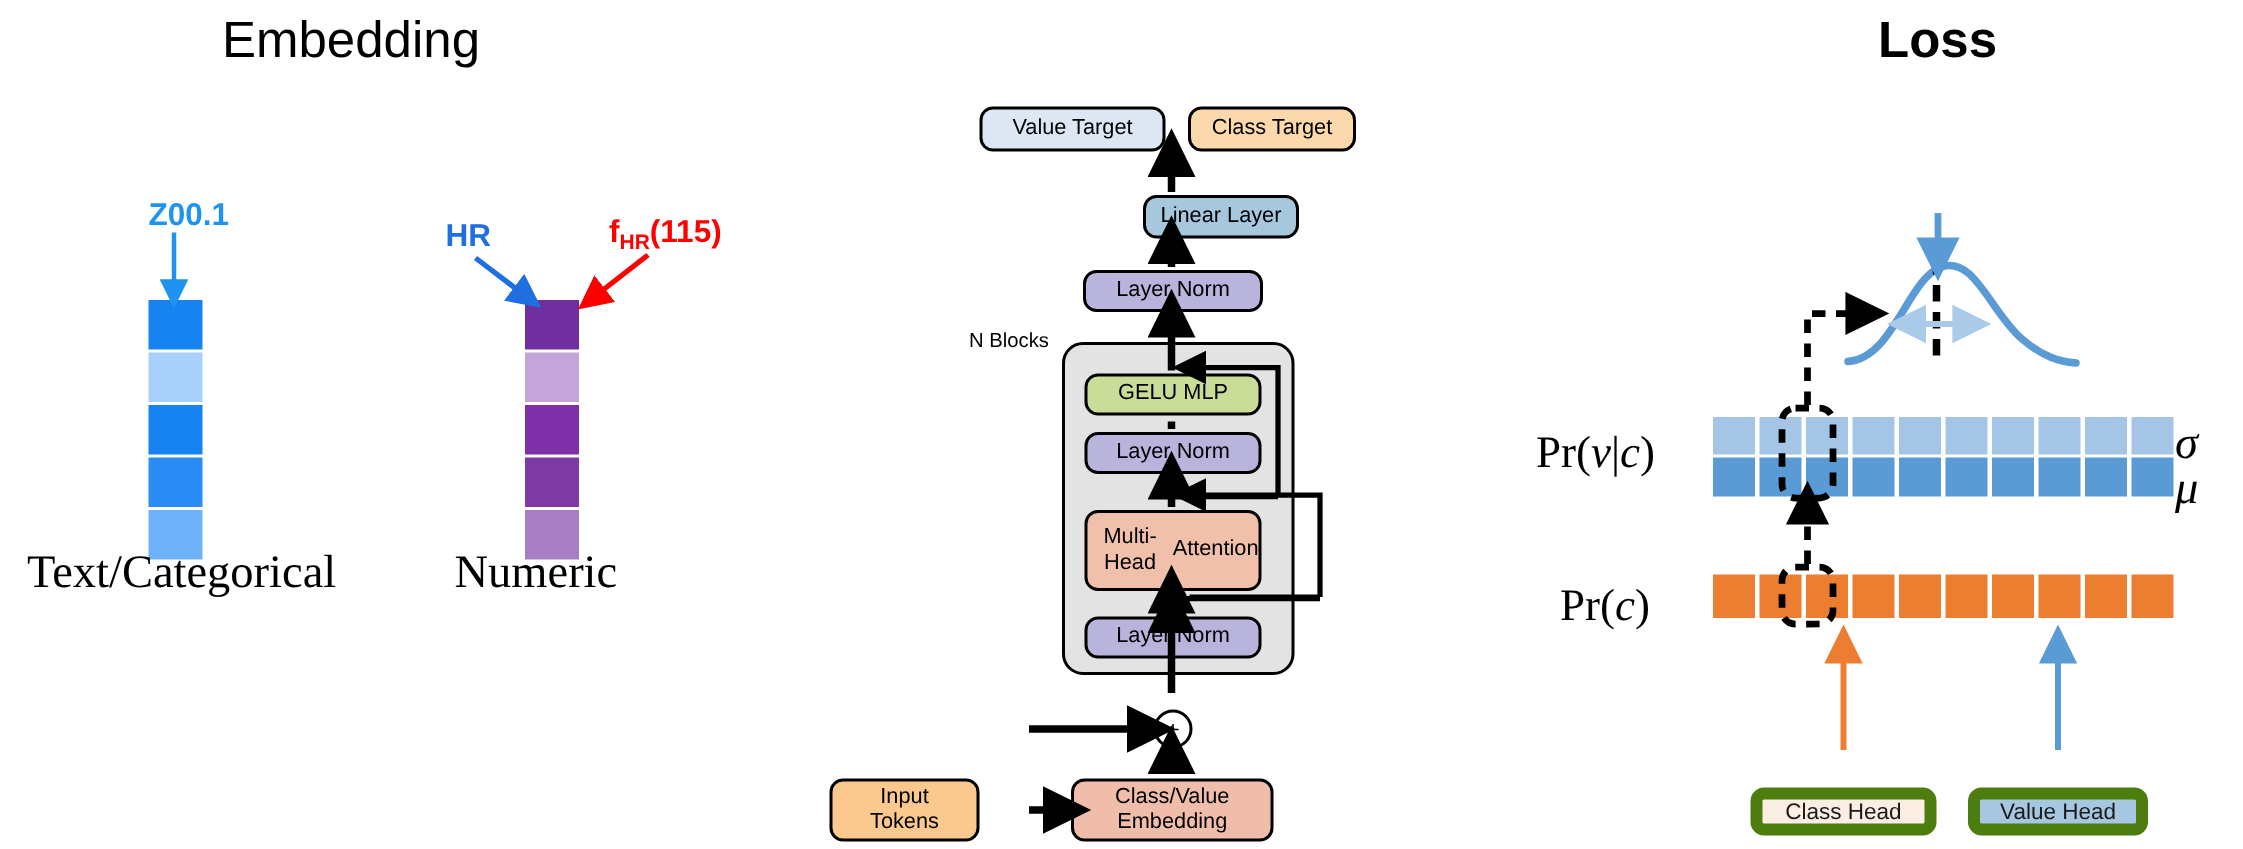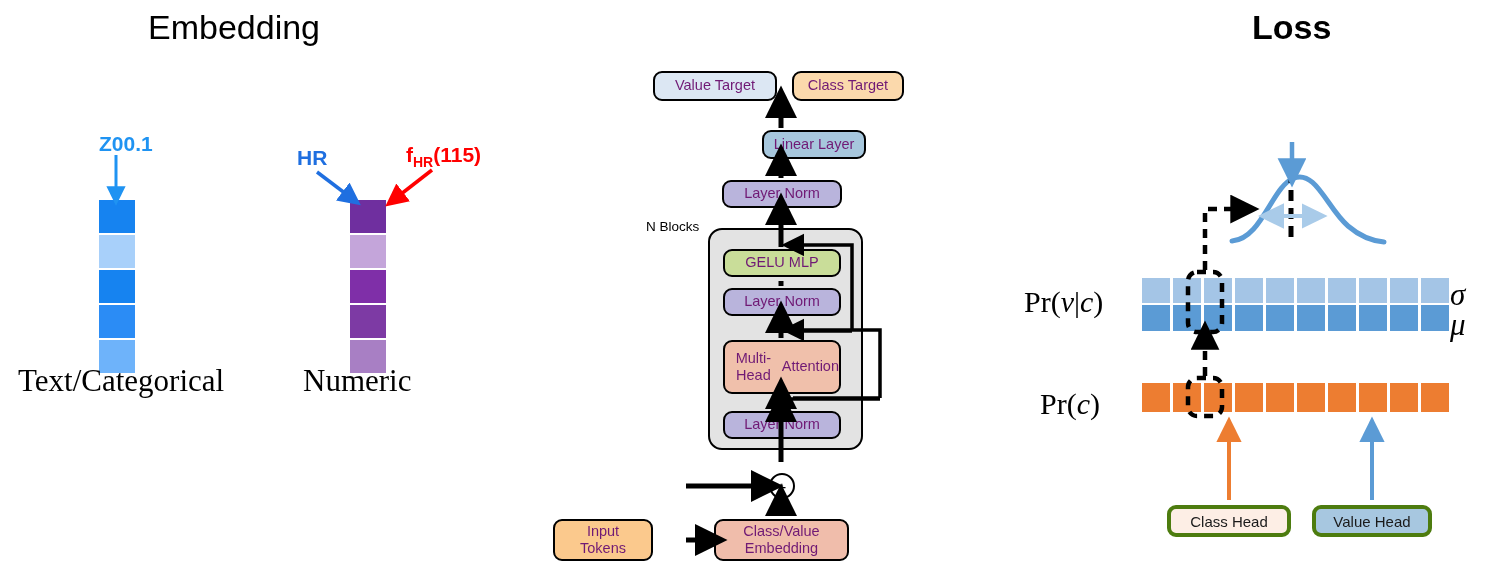--- a/index.html
+++ b/index.html
@@ -21,21 +21,21 @@
   .tag{
     position:absolute;font-size:21px;font-weight:bold;white-space:nowrap;
     font-family:"Liberation Sans",sans-serif;
   }
   .tag sub{font-size:14px;font-weight:bold;}
 
   
   .mbox{
     position:absolute;border:2px solid #000;border-radius:9px;
     display:flex;align-items:center;justify-content:center;text-align:center;
-    font-size:14.5px;line-height:1.18;color:#701a75;
+    font-size:14.5px;line-height:1.18;color:#000000;
     font-family:"Liberation Sans",sans-serif;box-sizing:border-box;
   }
   .nblocks-wrap{
     position:absolute;background:#e3e3e3;border:2px solid #000;border-radius:14px;box-sizing:border-box;
   }
   .nblocks-label{
     position:absolute;font-size:13.5px;color:#000;white-space:nowrap;
     font-family:"Liberation Sans",sans-serif;
   }
   .plus-circle{
@@ -48,23 +48,23 @@
   .prlabel{
     position:absolute;font-family:"Liberation Serif",serif;font-size:30px;color:#000;white-space:nowrap;
   }
   .prlabel i{font-family:"Liberation Serif",serif;font-style:italic;}
   .greek{
     position:absolute;font-family:"Liberation Serif",serif;font-style:italic;font-size:31px;color:#000;
   }
   .gridrow{position:absolute;display:flex;}
   .gcell{box-sizing:border-box;}
   .headbox{
-    position:absolute;border:4px solid #4d7c0f;border-radius:9px;
+    position:absolute;border:8px solid #4d7c0f;border-radius:9px;
     display:flex;align-items:center;justify-content:center;
-    font-size:15px;color:#1a1a1a;font-family:"Liberation Sans",sans-serif;box-sizing:border-box;
+    font-size:15px;color:#1a1a1a;font-family:"Liberation Sans",sans-serif;box-sizing:border-box;margin-top:20px;
   }
   svg.layer{position:absolute;left:0;top:0;width:1495px;height:566px;pointer-events:none;overflow:visible;}
 </style>
 </head>
 <body>
 
 <div id="root">
 
   <div class="panel-title" style="left:148px;top:8px;">Embedding</div>
   <div class="panel-title" style="left:1252px;top:8px;font-weight:bold;">Loss</div>

